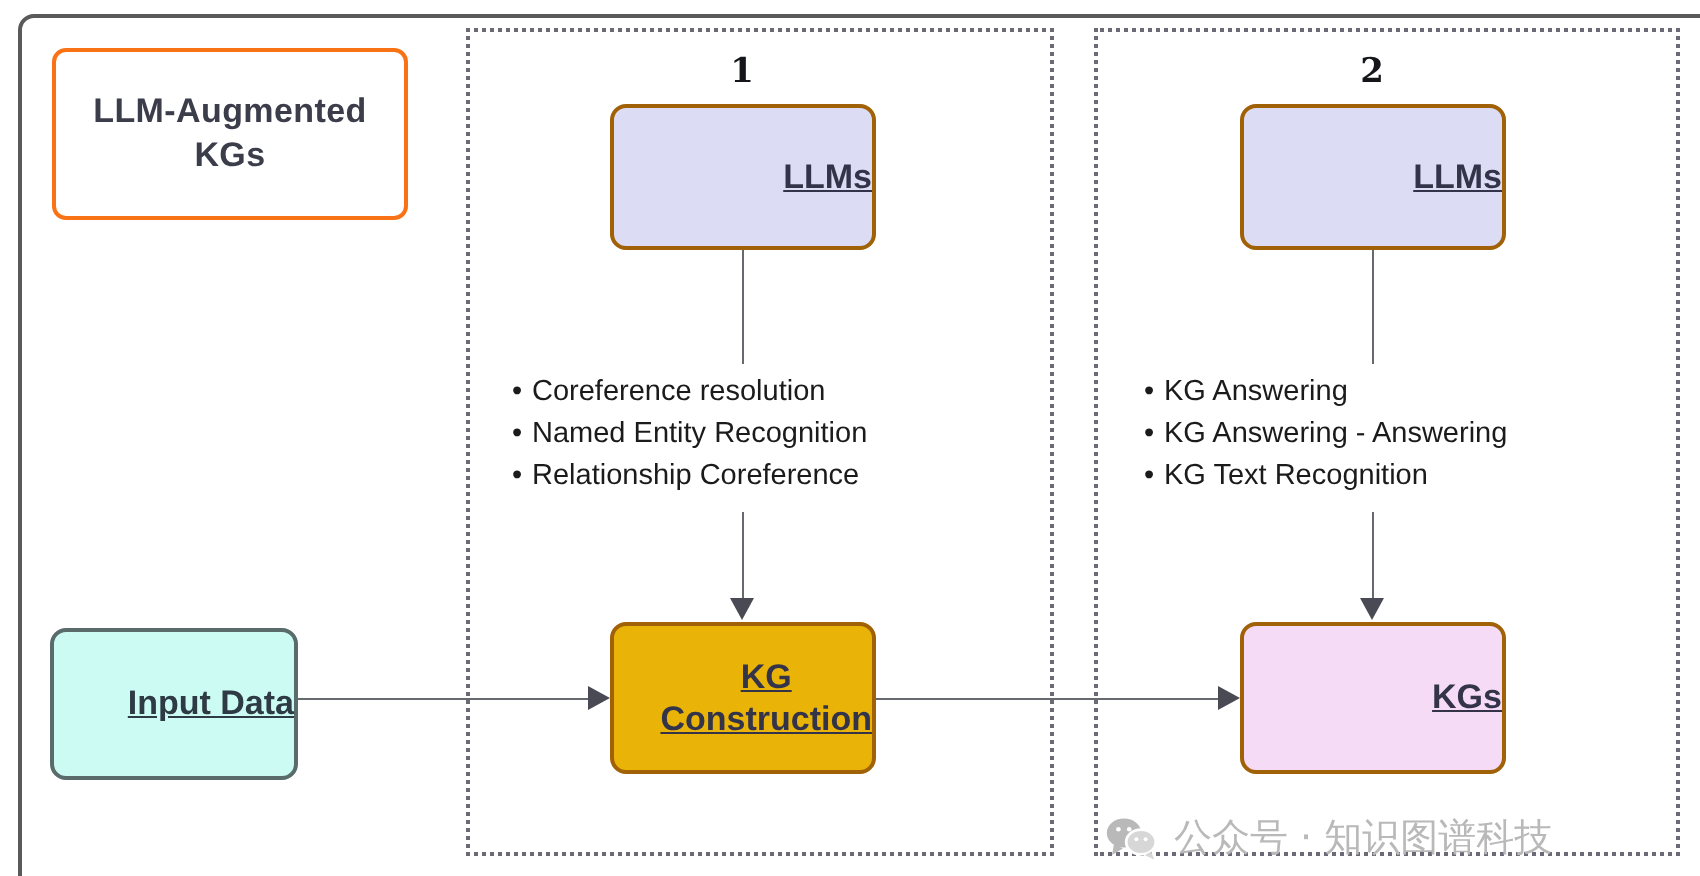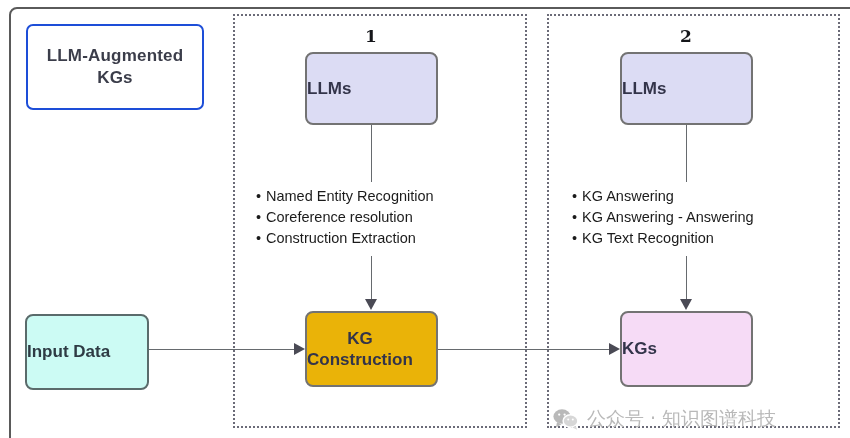--- a/index.html
+++ b/index.html
@@ -31,21 +31,21 @@
     background: transparent;
   }
 
   
   .title-box {
     position: absolute;
     left: 26px;
     top: 24px;
     width: 178px;
     height: 86px;
-    border: 2px solid #1d4ed8;
+    border: 2px solid #f97316;
     border-radius: 7px;
     box-sizing: border-box;
     background: #ffffff;
     display: flex;
     align-items: center;
     justify-content: center;
     text-align: center;
   }
   .title-box .t {
     font-size: 17px;
@@ -73,31 +73,32 @@
     color: #15161a;
     text-align: center;
     width: 40px;
   }
   .num-1 { left: 351px; top: 26px; }
   .num-2 { left: 666px; top: 26px; }
 
   
   .node {
     position: absolute;
-    border: 2px solid #737373;
+    border: 2px solid #a16207;
     border-radius: 8px;
     box-sizing: border-box;
     display: flex;
     align-items: center;
-    justify-content: flex-start;
+    justify-content: flex-end;
     text-align: center;
     font-size: 17px;
     font-weight: bold;
     color: #33344a;
     line-height: 1.25;
+    text-decoration: underline;
   }
   .node-llm1 { left: 305px; top: 52px; width: 133px; height: 73px; background: #dcdcf4; }
   .node-llm2 { left: 620px; top: 52px; width: 133px; height: 73px; background: #dcdcf4; }
   .node-input { left: 25px; top: 314px; width: 124px; height: 76px; background: #ccfbf4; border-color: #5a6b6b; color: #2e3b44; }
   .node-kgc   { left: 305px; top: 311px; width: 133px; height: 76px; background: #eab308; }
   .node-kgs   { left: 620px; top: 311px; width: 133px; height: 76px; background: #f6dbf6; }
 
   
   .bullets {
     position: absolute;
@@ -184,23 +185,23 @@
   <div class="panel panel-1"></div>
   <div class="panel-num num-1">1</div>
 
   <div class="node node-llm1">
     <span>LLMs</span>
   </div>
 
   <div class="line-v v1a"></div>
 
   <div class="bullets bullets-1">
+    <span class="b"><span class="dot">•</span><span>Coreference resolution</span></span>
     <span class="b"><span class="dot">•</span><span>Named Entity Recognition</span></span>
-    <span class="b"><span class="dot">•</span><span>Coreference resolution</span></span>
-    <span class="b"><span class="dot">•</span><span>Construction Extraction</span></span>
+    <span class="b"><span class="dot">•</span><span>Relationship Coreference</span></span>
   </div>
 
   <div class="line-v v1b"></div>
   <div class="arrow-down a1"></div>
 
   <div class="node node-kgc">
     <span><span>KG</span><br><span>Construction</span></span>
   </div>
 
   <div class="panel panel-2"></div>

